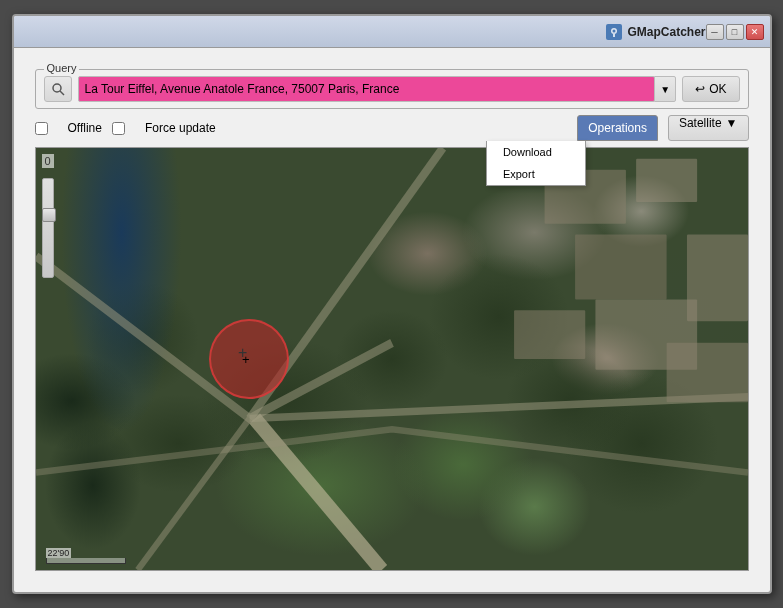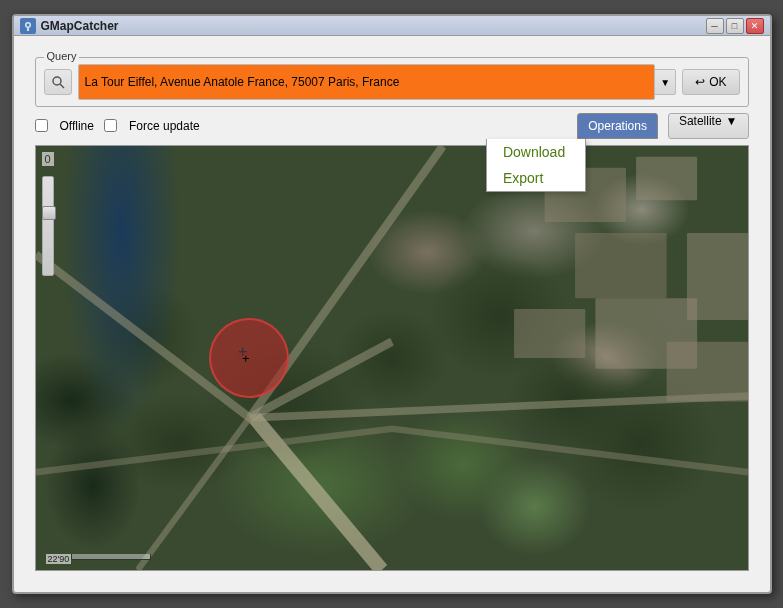--- a/index.html
+++ b/index.html
@@ -18,24 +18,24 @@
       height: 580px;
       background: #f0f0f0;
       border: 2px solid #999;
       border-radius: 4px;
       display: flex;
       flex-direction: column;
       box-shadow: 3px 3px 10px rgba(0,0,0,0.5);
     }
     .title-bar {
       background: linear-gradient(to bottom, #d0d8e8, #b8c4d8);
-      height: 20px;
-      display: flex;
-      align-items: center;
-      justify-content: space-between;
+      height: 32px;
+      display: flex;
+      align-items: center;
+      justify-content: flex-end;
       padding: 0 6px;
       border-radius: 2px 2px 0 0;
       border-bottom: 1px solid #999;
     }
     .title-bar-left {
       display: flex;
       align-items: center;
       gap: 5px;
     }
     .title-icon {
@@ -110,26 +110,26 @@
       background: linear-gradient(to bottom, #e8e8e8, #d8d8d8);
       border-radius: 3px;
       display: flex;
       align-items: center;
       justify-content: center;
       cursor: pointer;
       font-size: 14px;
     }
     .query-input {
       flex: 1;
-      height: 36px;
+      height: 26px;
       border: 1px solid #bbb;
       border-radius: 2px;
       padding: 0 6px;
       font-size: 12px;
-      background: #f97316;
+      background: #ec4899;
     }
     .query-dropdown-btn {
       width: 22px;
       height: 26px;
       border: 1px solid #bbb;
       background: linear-gradient(to bottom, #e8e8e8, #d8d8d8);
       border-radius: 0 2px 2px 0;
       cursor: pointer;
       display: flex;
       align-items: center;
@@ -150,22 +150,22 @@
       font-size: 12px;
     }
     .toolbar-row {
       display: flex;
       align-items: center;
       gap: 10px;
       position: relative;
     }
     .checkbox-item {
       display: flex;
-      align-items: flex-start;
-      gap: 12px;
+      align-items: flex-end;
+      gap: 20px;
       cursor: pointer;
       font-size: 12px;
     }
     .checkbox-item input[type="checkbox"] {
       width: 13px;
       height: 13px;
       cursor: pointer;
     }
     .spacer { flex: 1; }
     .ops-btn {
@@ -188,22 +188,22 @@
       background: white;
       border: 1px solid #999;
       border-top: none;
       box-shadow: 2px 2px 5px rgba(0,0,0,0.2);
       z-index: 200;
       min-width: 100px;
     }
     .dropdown-item {
       padding: 5px 16px;
       cursor: pointer;
-      font-size: 14px;
-      color: #4d7c0f;
+      font-size: 11px;
+      color: #000000;
     }
     .satellite-btn {
       height: 26px;
       padding: 0 10px;
       border: 1px solid #aaa;
       background: linear-gradient(to bottom, #e8e8e8, #d8d8d8);
       border-radius: 3px;
       cursor: pointer;
       font-size: 12px;
       display: flex;
@@ -311,20 +311,21 @@
       background: linear-gradient(to bottom, #e8e8e8, #c0c0c0);
       border: 1px solid #888;
       border-radius: 2px;
       cursor: pointer;
     }
     .scale-bar {
       position: absolute;
       bottom: 6px;
       left: 10px;
       display: flex;
+      flex-direction: column;
       align-items: flex-start;
       z-index: 50;
     }
     .scale-line {
       height: 6px;
       width: 80px;
       border: 1px solid #333;
       border-top: none;
       background: rgba(255,255,255,0.4);
     }

